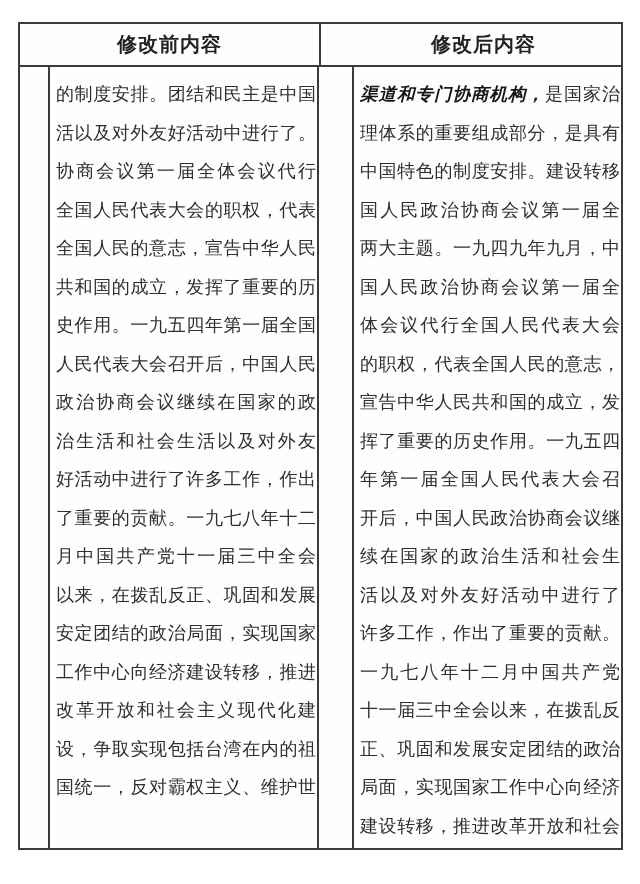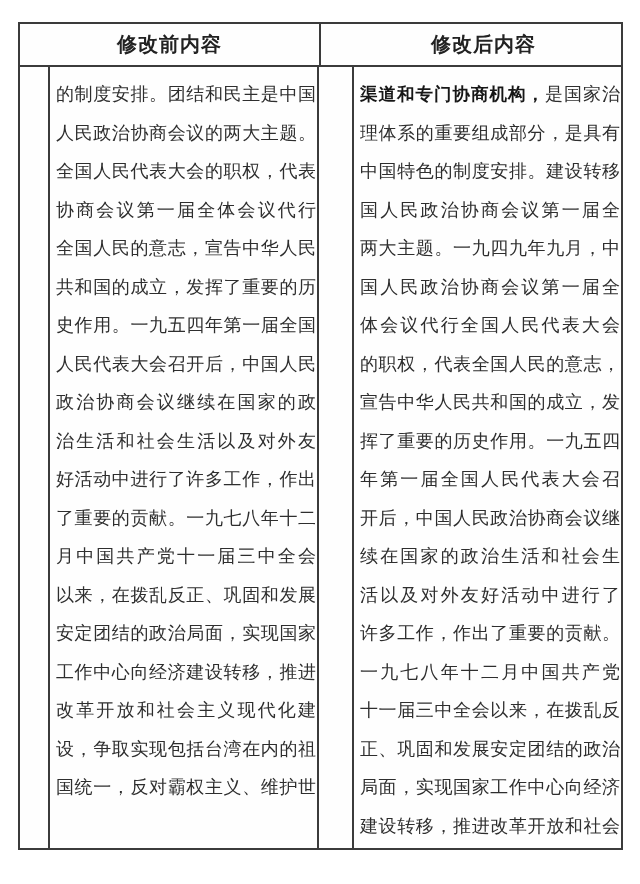--- a/index.html
+++ b/index.html
@@ -79,41 +79,42 @@
     text-align: justify;
     text-align-last: justify;
     white-space: nowrap;
     height: 38.5px;
   }
   .lead-bold {
     font-weight: bold;
     color: #161616;
     font-family: "Liberation Sans", "DejaVu Sans", sans-serif;
     font-size: 17.5px;
+    font-style: italic;
   }
 </style>
 </head>
 <body>
 
 <div class="page">
   <div class="doc-table">
 
     <div class="header-row">
       <div class="header-cell before">修改前内容</div>
       <div class="header-cell after">修改后内容</div>
     </div>
 
     <div class="body-row">
       <div class="gutter before-gutter"></div>
 
       <div class="text-cell before-cell">
           <div class="line">的制度安排。团结和民主是中国</div>
-          <div class="line">人民政治协商会议的两大主题。</div>
+          <div class="line">活以及对外友好活动中进行了。</div>
+          <div class="line">协商会议第一届全体会议代行</div>
           <div class="line">全国人民代表大会的职权，代表</div>
-          <div class="line">协商会议第一届全体会议代行</div>
           <div class="line">全国人民的意志，宣告中华人民</div>
           <div class="line">共和国的成立，发挥了重要的历</div>
           <div class="line">史作用。一九五四年第一届全国</div>
           <div class="line">人民代表大会召开后，中国人民</div>
           <div class="line">政治协商会议继续在国家的政</div>
           <div class="line">治生活和社会生活以及对外友</div>
           <div class="line">好活动中进行了许多工作，作出</div>
           <div class="line">了重要的贡献。一九七八年十二</div>
           <div class="line">月中国共产党十一届三中全会</div>
           <div class="line">以来，在拨乱反正、巩固和发展</div>

